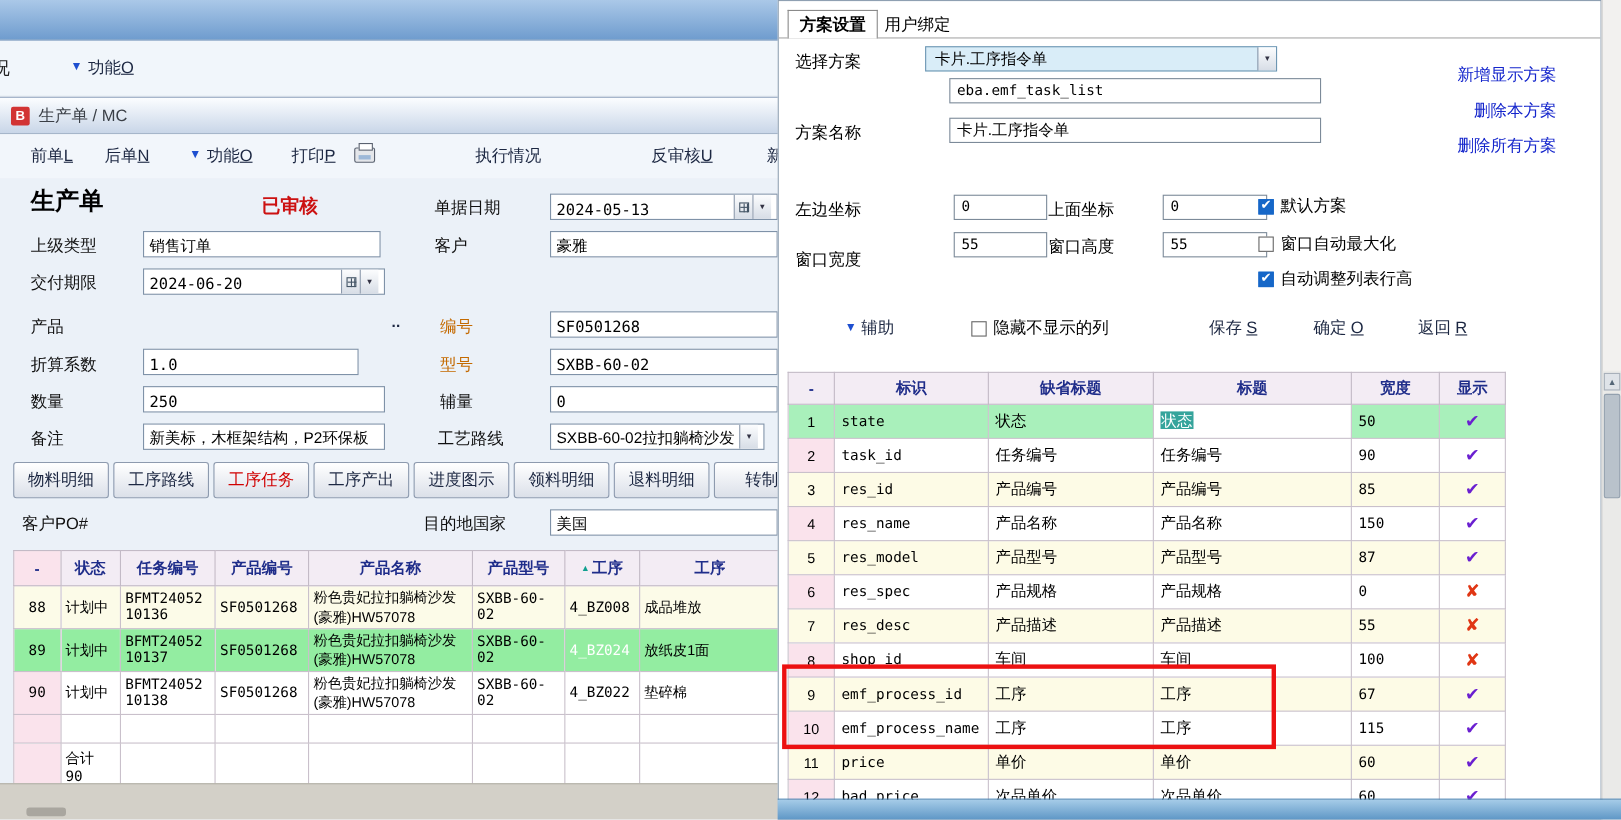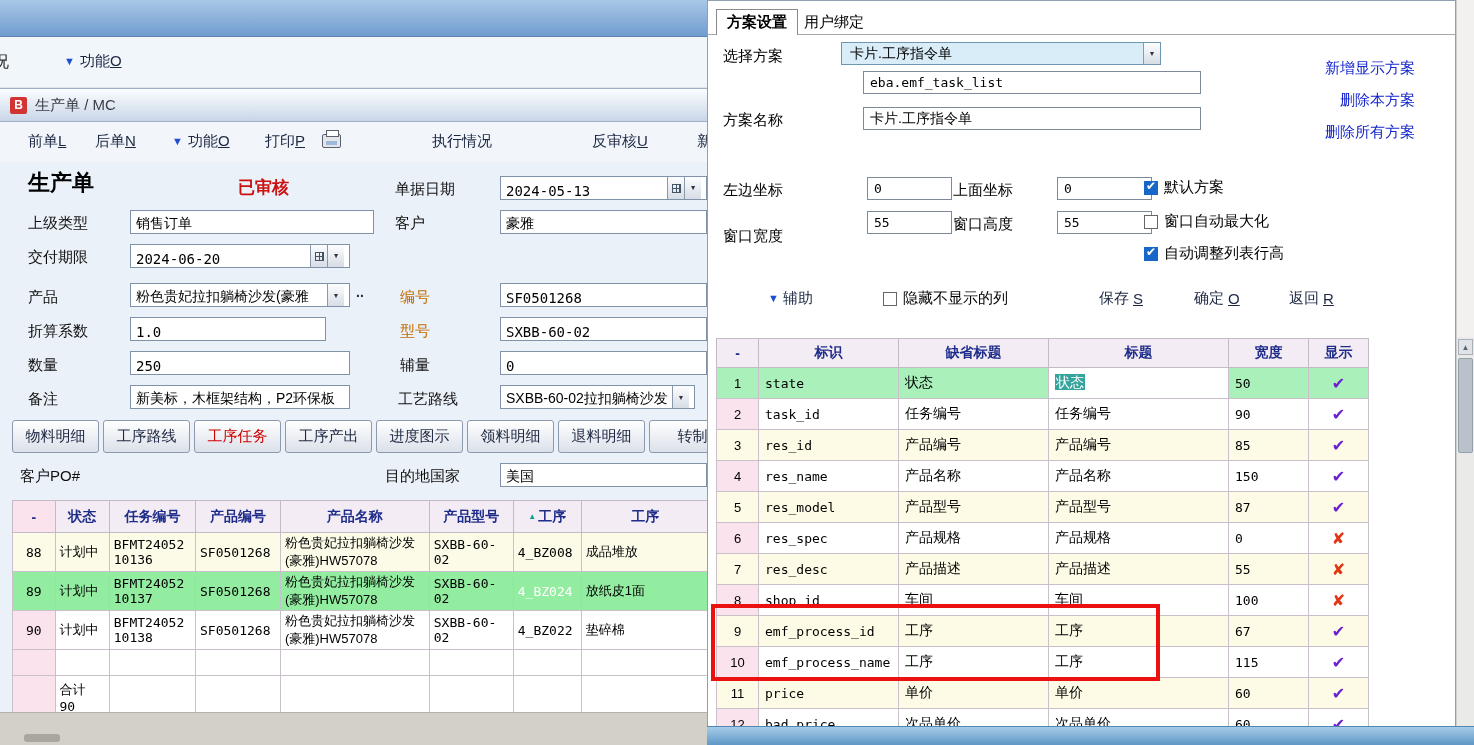--- a/index.html
+++ b/index.html
@@ -148,44 +148,39 @@
   <div class="fbox mono" style="left:500px;top:176px;width:207px">
     <span>2024-05-13</span>
       <span class="spacer"></span>
     <span class="mini-btn">
         <span class="cal-ico"></span>
       </span>
     <span class="mini-btn">▼</span>
   </div>
 
   <span class="flabel" style="left:28px;top:214px">上级类型</span>
-  <div class="fbox" style="left:130px;top:210px;width:244px">
+  <div class="fbox" style="left:130px;top:210px;width:216px">
       <span>销售订单</span>
     </div>
   <span class="flabel" style="left:395px;top:214px">客户</span>
   <div class="fbox" style="left:500px;top:210px;width:207px">
       <span>豪雅</span>
     </div>
 
   <span class="flabel" style="left:28px;top:248px">交付期限</span>
   <div class="fbox mono" style="left:130px;top:244px;width:220px">
     <span>2024-06-20</span>
       <span class="spacer"></span>
     <span class="mini-btn">
         <span class="cal-ico"></span>
       </span>
     <span class="mini-btn">▼</span>
   </div>
 
   <span class="flabel" style="left:28px;top:288px">产品</span>
-  <div class="fbox" style="left:130px;top:283px;width:220px">
-    <span>粉色贵妃拉扣躺椅沙发(豪雅</span>
-      <span class="spacer"></span>
-    <span class="mini-btn">▼</span>
-  </div>
   <span class="more-dots">..</span>
   <span class="flabel accent" style="left:400px;top:288px">编号</span>
   <div class="fbox mono" style="left:500px;top:283px;width:207px">
       <span>SF0501268</span>
     </div>
 
   <span class="flabel" style="left:28px;top:322px">折算系数</span>
   <div class="fbox mono" style="left:130px;top:317px;width:196px">
       <span>1.0</span>
     </div>

